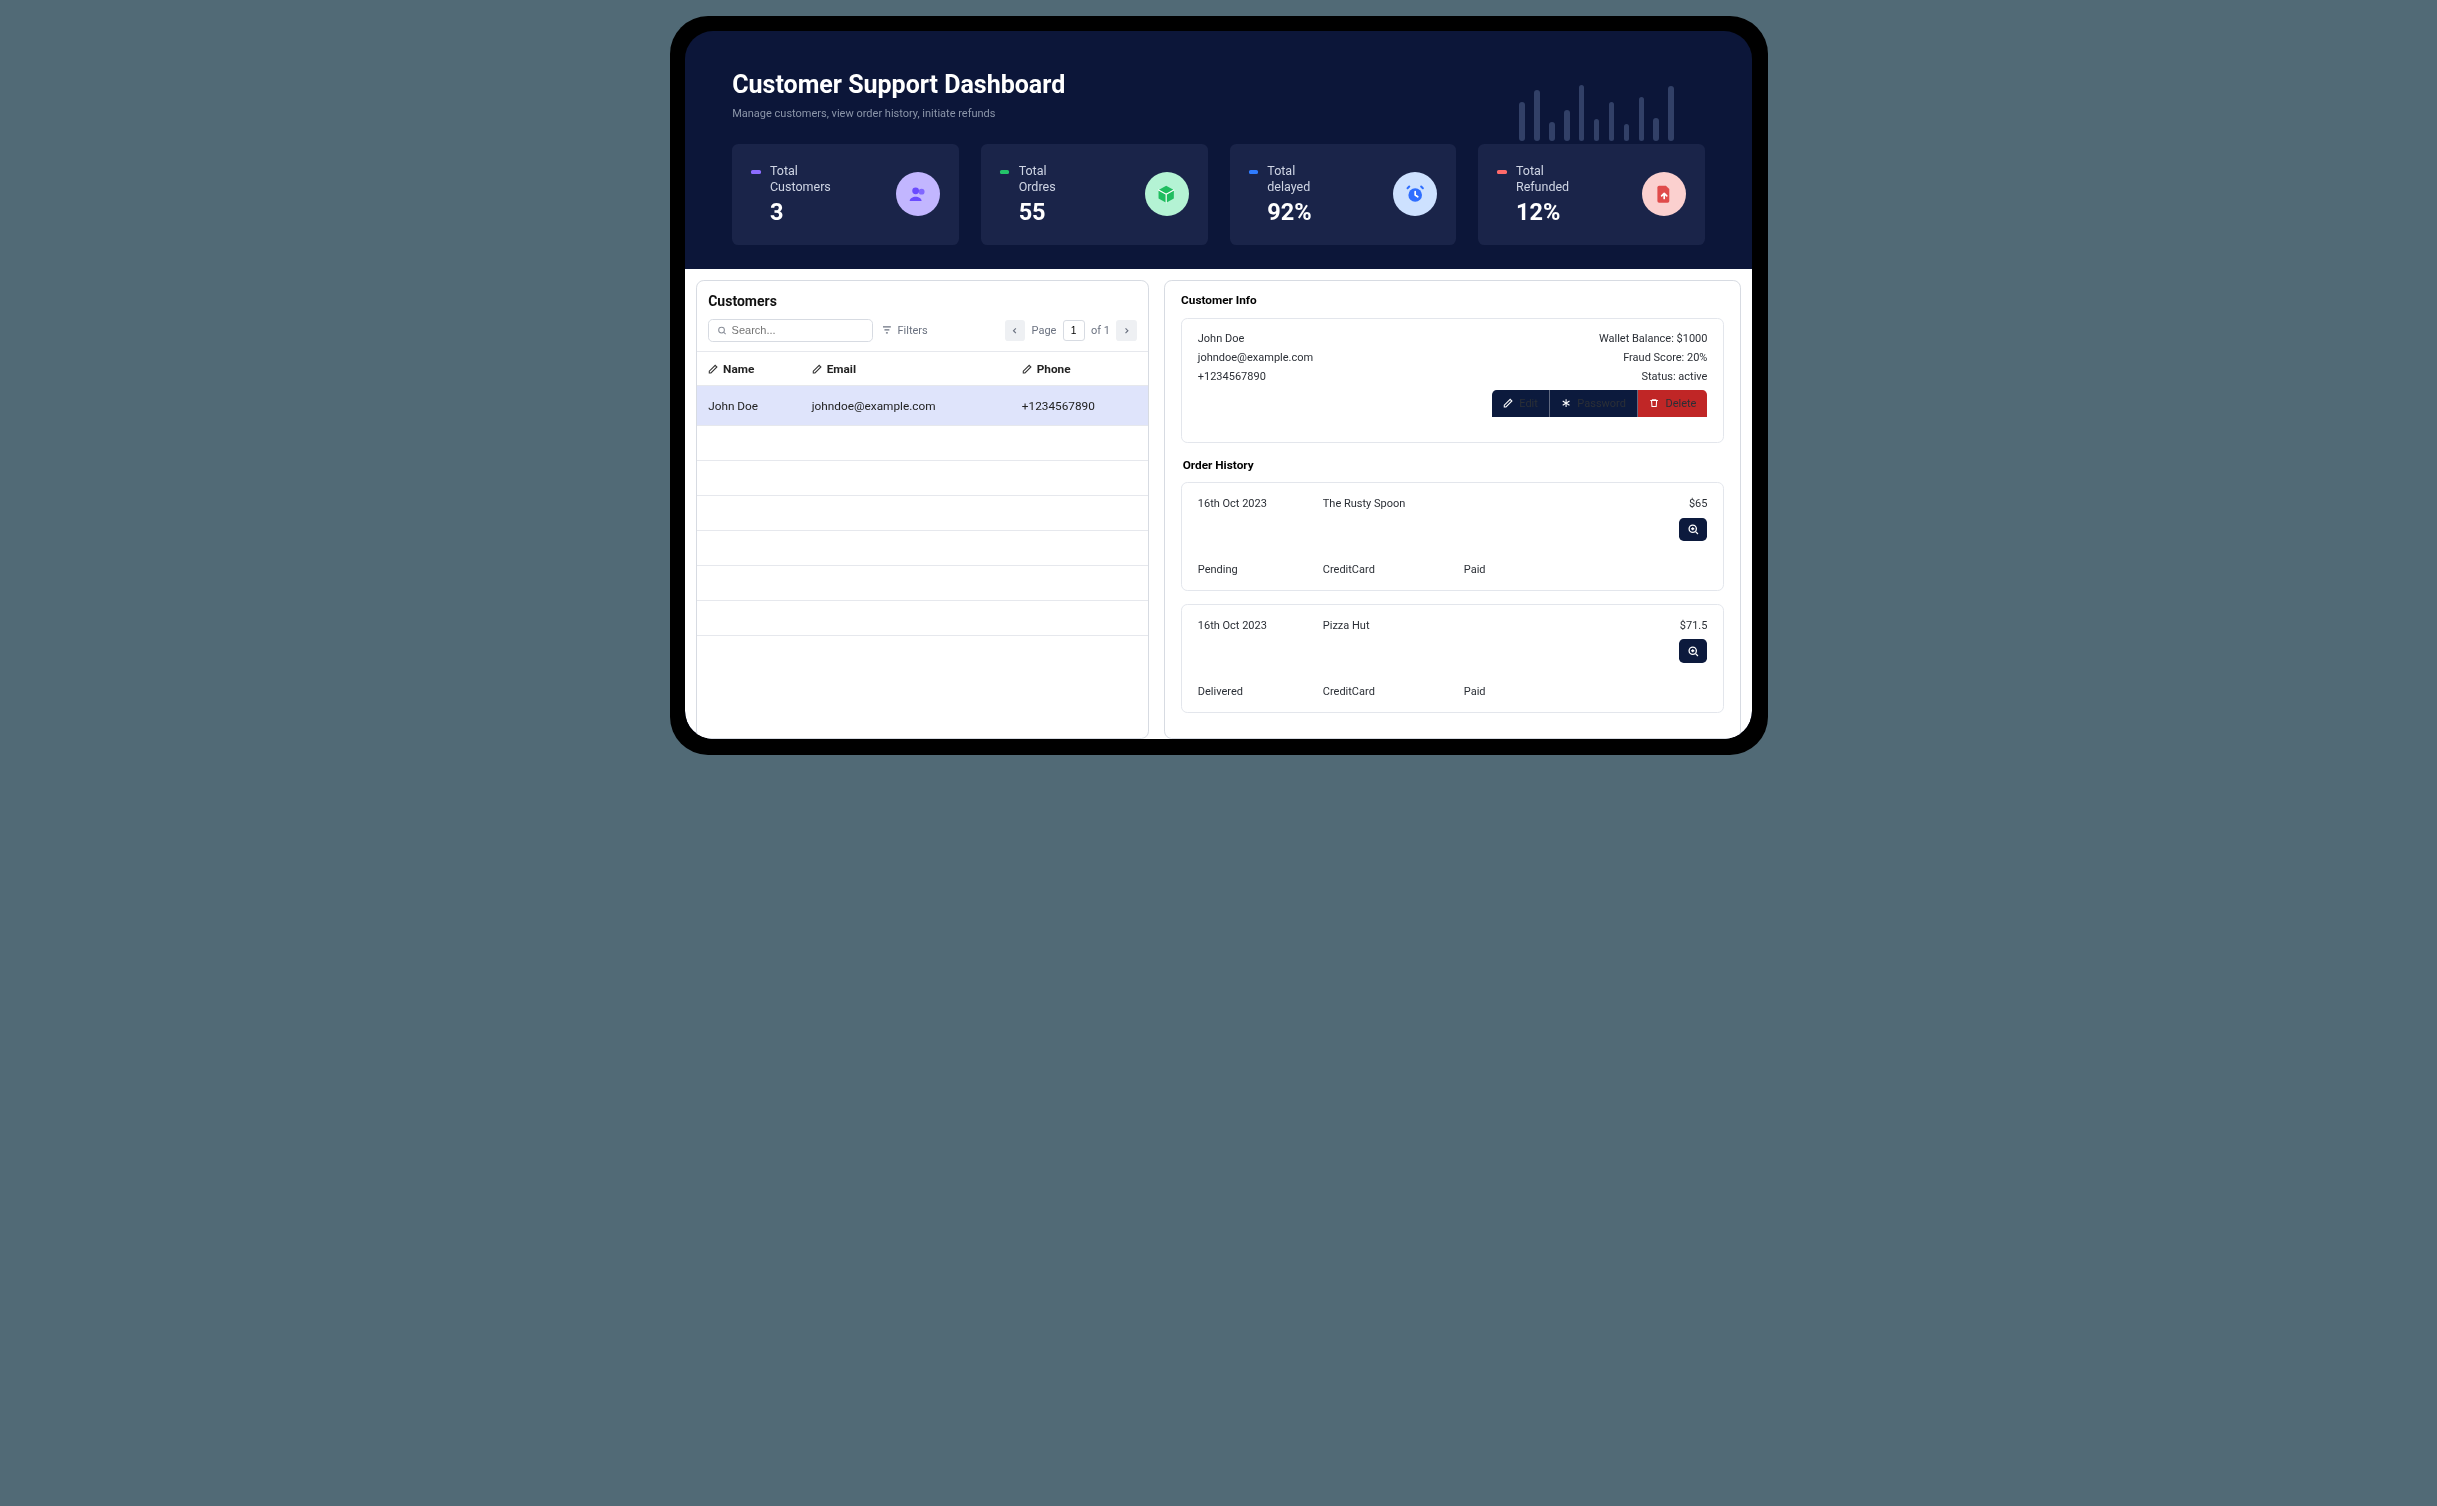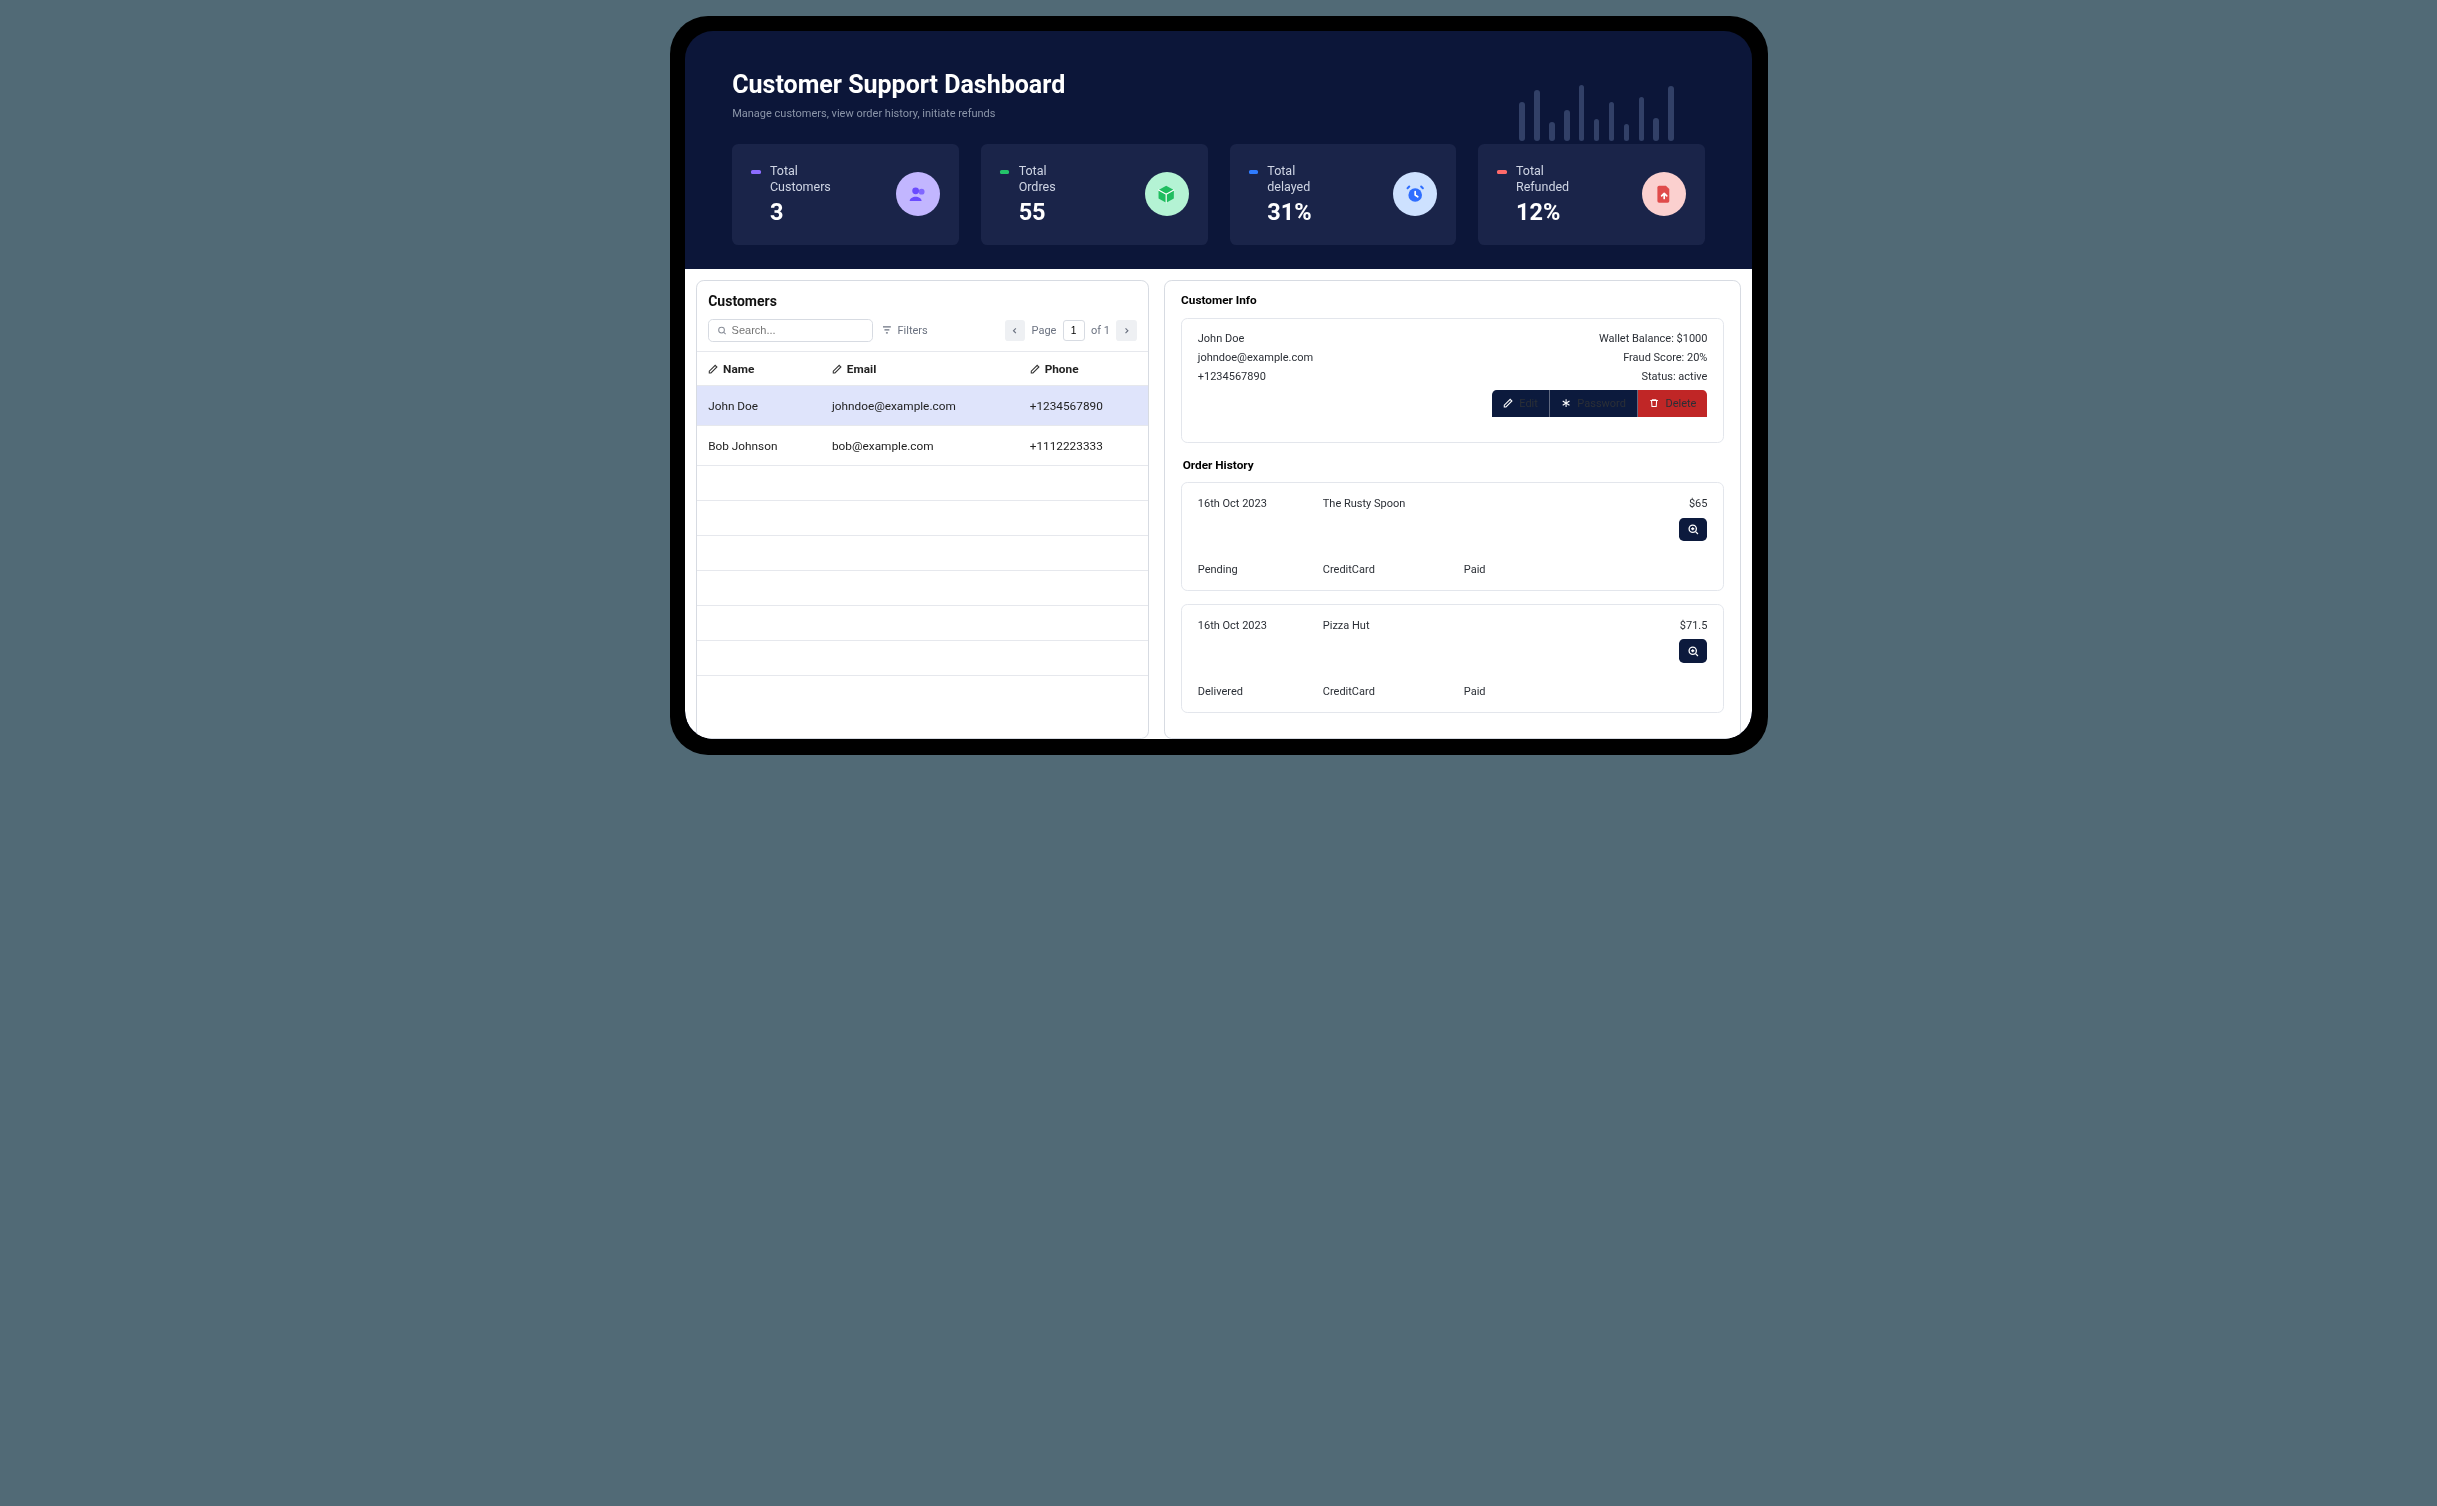--- a/index.html
+++ b/index.html
@@ -269,21 +269,21 @@
               <path d="M12 2l9 5v10l-9 5-9-5V7l9-5z" fill="#1fbd5f" stroke="none"></path>
               <path d="M3 7l9 5 9-5M12 22V12" stroke="#fff" stroke-width="1.4"></path>
             </svg>
           </div>
         </div>
         <div class="stat-card">
           <div class="stat-left">
             <div class="stat-dash" style="background:#2f7cff"></div>
             <div>
               <div class="stat-label">Total<br>delayed</div>
-              <div class="stat-value">31%</div>
+              <div class="stat-value">92%</div>
             </div>
           </div>
           <div class="stat-icon" style="background:#cde1ff">
             <svg width="20.4" height="20.4" viewBox="0 0 24 24" fill="none" stroke="#2f6eff" stroke-width="2.2" stroke-linecap="round" stroke-linejoin="round">
               <circle cx="12" cy="13" r="8" fill="#2f6eff" stroke="none"></circle>
               <path d="M12 9v4l3 2" stroke="#fff" stroke-width="2"></path>
               <path d="M5 3L3 5M19 3l2 2" stroke="#2f6eff" stroke-width="2.4"></path>
             </svg>
           </div>
         </div>
@@ -368,25 +368,20 @@
                   </div>
                 </th>
               </tr>
             </thead>
           <tbody>
               <tr class="selected">
                 <td>John Doe</td>
                 <td>johndoe@example.com</td>
                 <td>+1234567890</td>
               </tr>
-              <tr>
-                <td>Bob Johnson</td>
-                <td>bob@example.com</td>
-                <td>+1112223333</td>
-              </tr>
               <tr class="empty">
                 <td></td>
                 <td></td>
                 <td></td>
               </tr>
               <tr class="empty">
                 <td></td>
                 <td></td>
                 <td></td>
               </tr>

